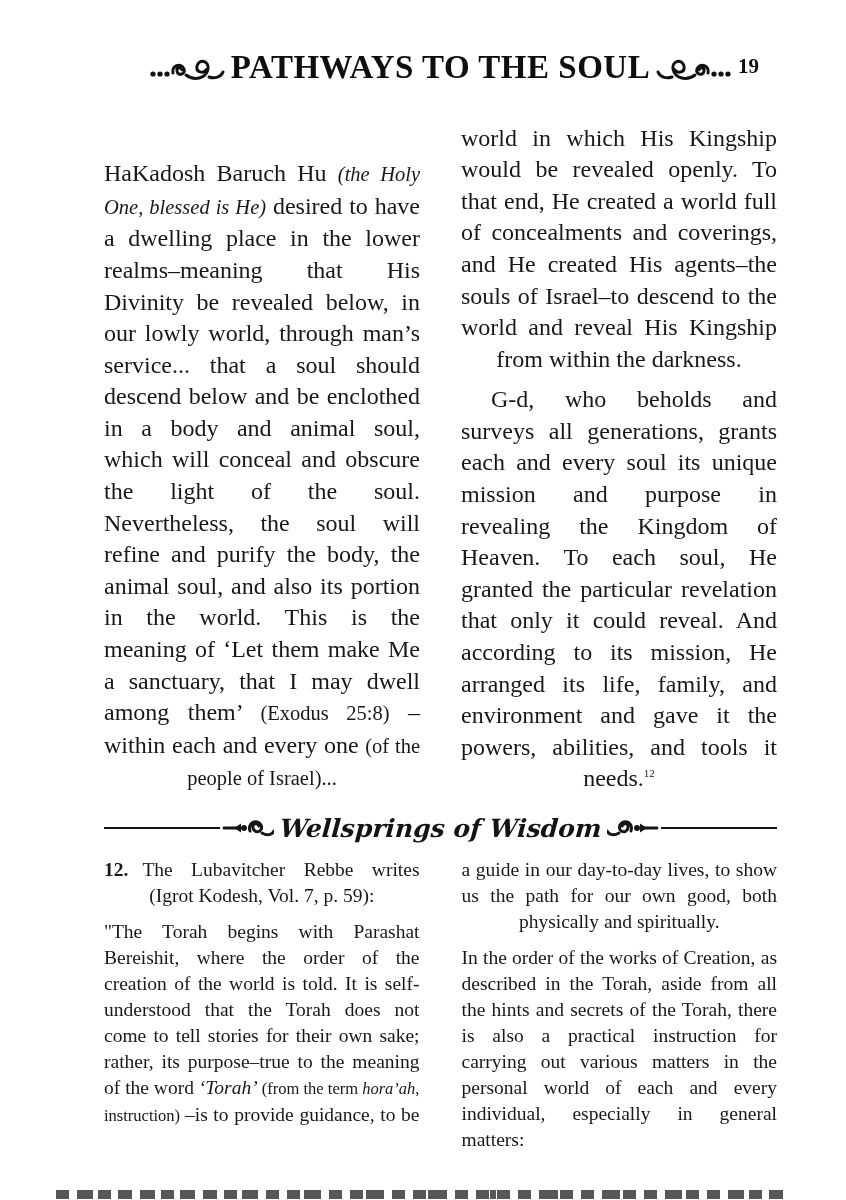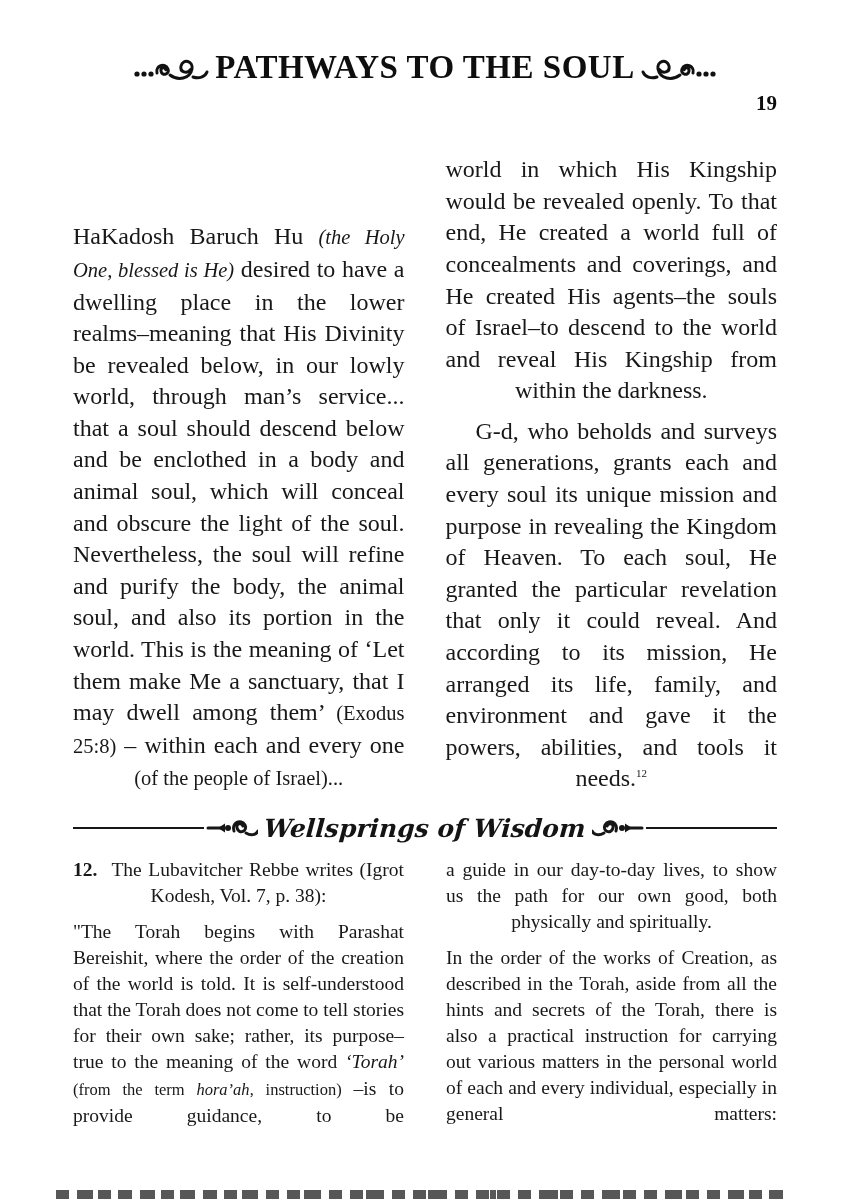--- a/index.html
+++ b/index.html
@@ -4,36 +4,36 @@
 <style>
   html,body{margin:0;padding:0;background:#fff;}
   .page{
     position:relative;
     width:846px;height:1200px;
     background:#fff;
     color:#181818;
     font-family:"Liberation Serif", serif;
     overflow:hidden;
     box-sizing:border-box;
-    padding:44px 69px 0 73px;
+    padding:44px 69px 0 104px;
   }
   
   .header-row{
     position:relative;
     display:flex;align-items:center;justify-content:center;
     gap:6px;
     height:46px;
   }
   .page-title{
     font-size:33px;font-weight:bold;letter-spacing:.5px;
     white-space:nowrap;color:#0e0e0e;
   }
   .page-number{
-    position:absolute;right:0;top:10px;
-    font-size:21px;font-weight:bold;color:#0e0e0e;margin-top:37px;
+    position:absolute;right:18px;top:10px;
+    font-size:21px;font-weight:bold;color:#0e0e0e;
   }
   .flourish{display:block;}
   .flourish.mirror{transform:scaleX(-1);}
   .subtitle{
     text-align:center;font-weight:bold;font-size:20px;
     margin-top:5px;color:#0e0e0e;letter-spacing:.2px;
   }
   
   .columns{
     display:flex;gap:41px;
@@ -162,21 +162,21 @@
       <g fill="#161616" stroke="none">
         <path d="M16,13 l-7,-4.5 v9 z" transform="rotate(180 14 13)"></path>
         <circle cx="22" cy="13" r="3"></circle>
       </g>
     </svg>
     <span class="rule"></span>
   </div>
 
   <div class="footnotes">
     <div class="fncol">
-      <p class="end-center"><span class="fn-num">12.</span><span>The Lubavitcher Rebbe writes (Igrot Kodesh, Vol. 7, p. 38):</span></p>
+      <p class="end-center"><span class="fn-num">12.</span><span>The Lubavitcher Rebbe writes (Igrot Kodesh, Vol. 7, p. 59):</span></p>
       <p class="end-justify"><span>"The Torah begins with Parashat Bereishit, where the order of the creation of the world is told. It is self-understood that the Torah does not come to tell stories for their own sake; rather, its purpose–true to the meaning of the word </span><span class="fn-it">‘Torah’</span><span class="fn-sm"> (from the term </span><span class="fn-it-sm">hora’ah</span><span class="fn-sm">, instruction) </span><span>–is to provide guidance, to be</span></p>
     </div>
     <div class="fncol">
       <p class="end-center"><span>a guide in our day-to-day lives, to show us the path for our own good, both physically and spiritually.</span></p>
       <p class="end-justify"><span>In the order of the works of Creation, as described in the Torah, aside from all the hints and secrets of the Torah, there is also a practical instruction for carrying out various matters in the personal world of each and every individual, especially in general matters:</span></p>
     </div>
   </div>
 
   <div class="cutoff-row"></div>
 

